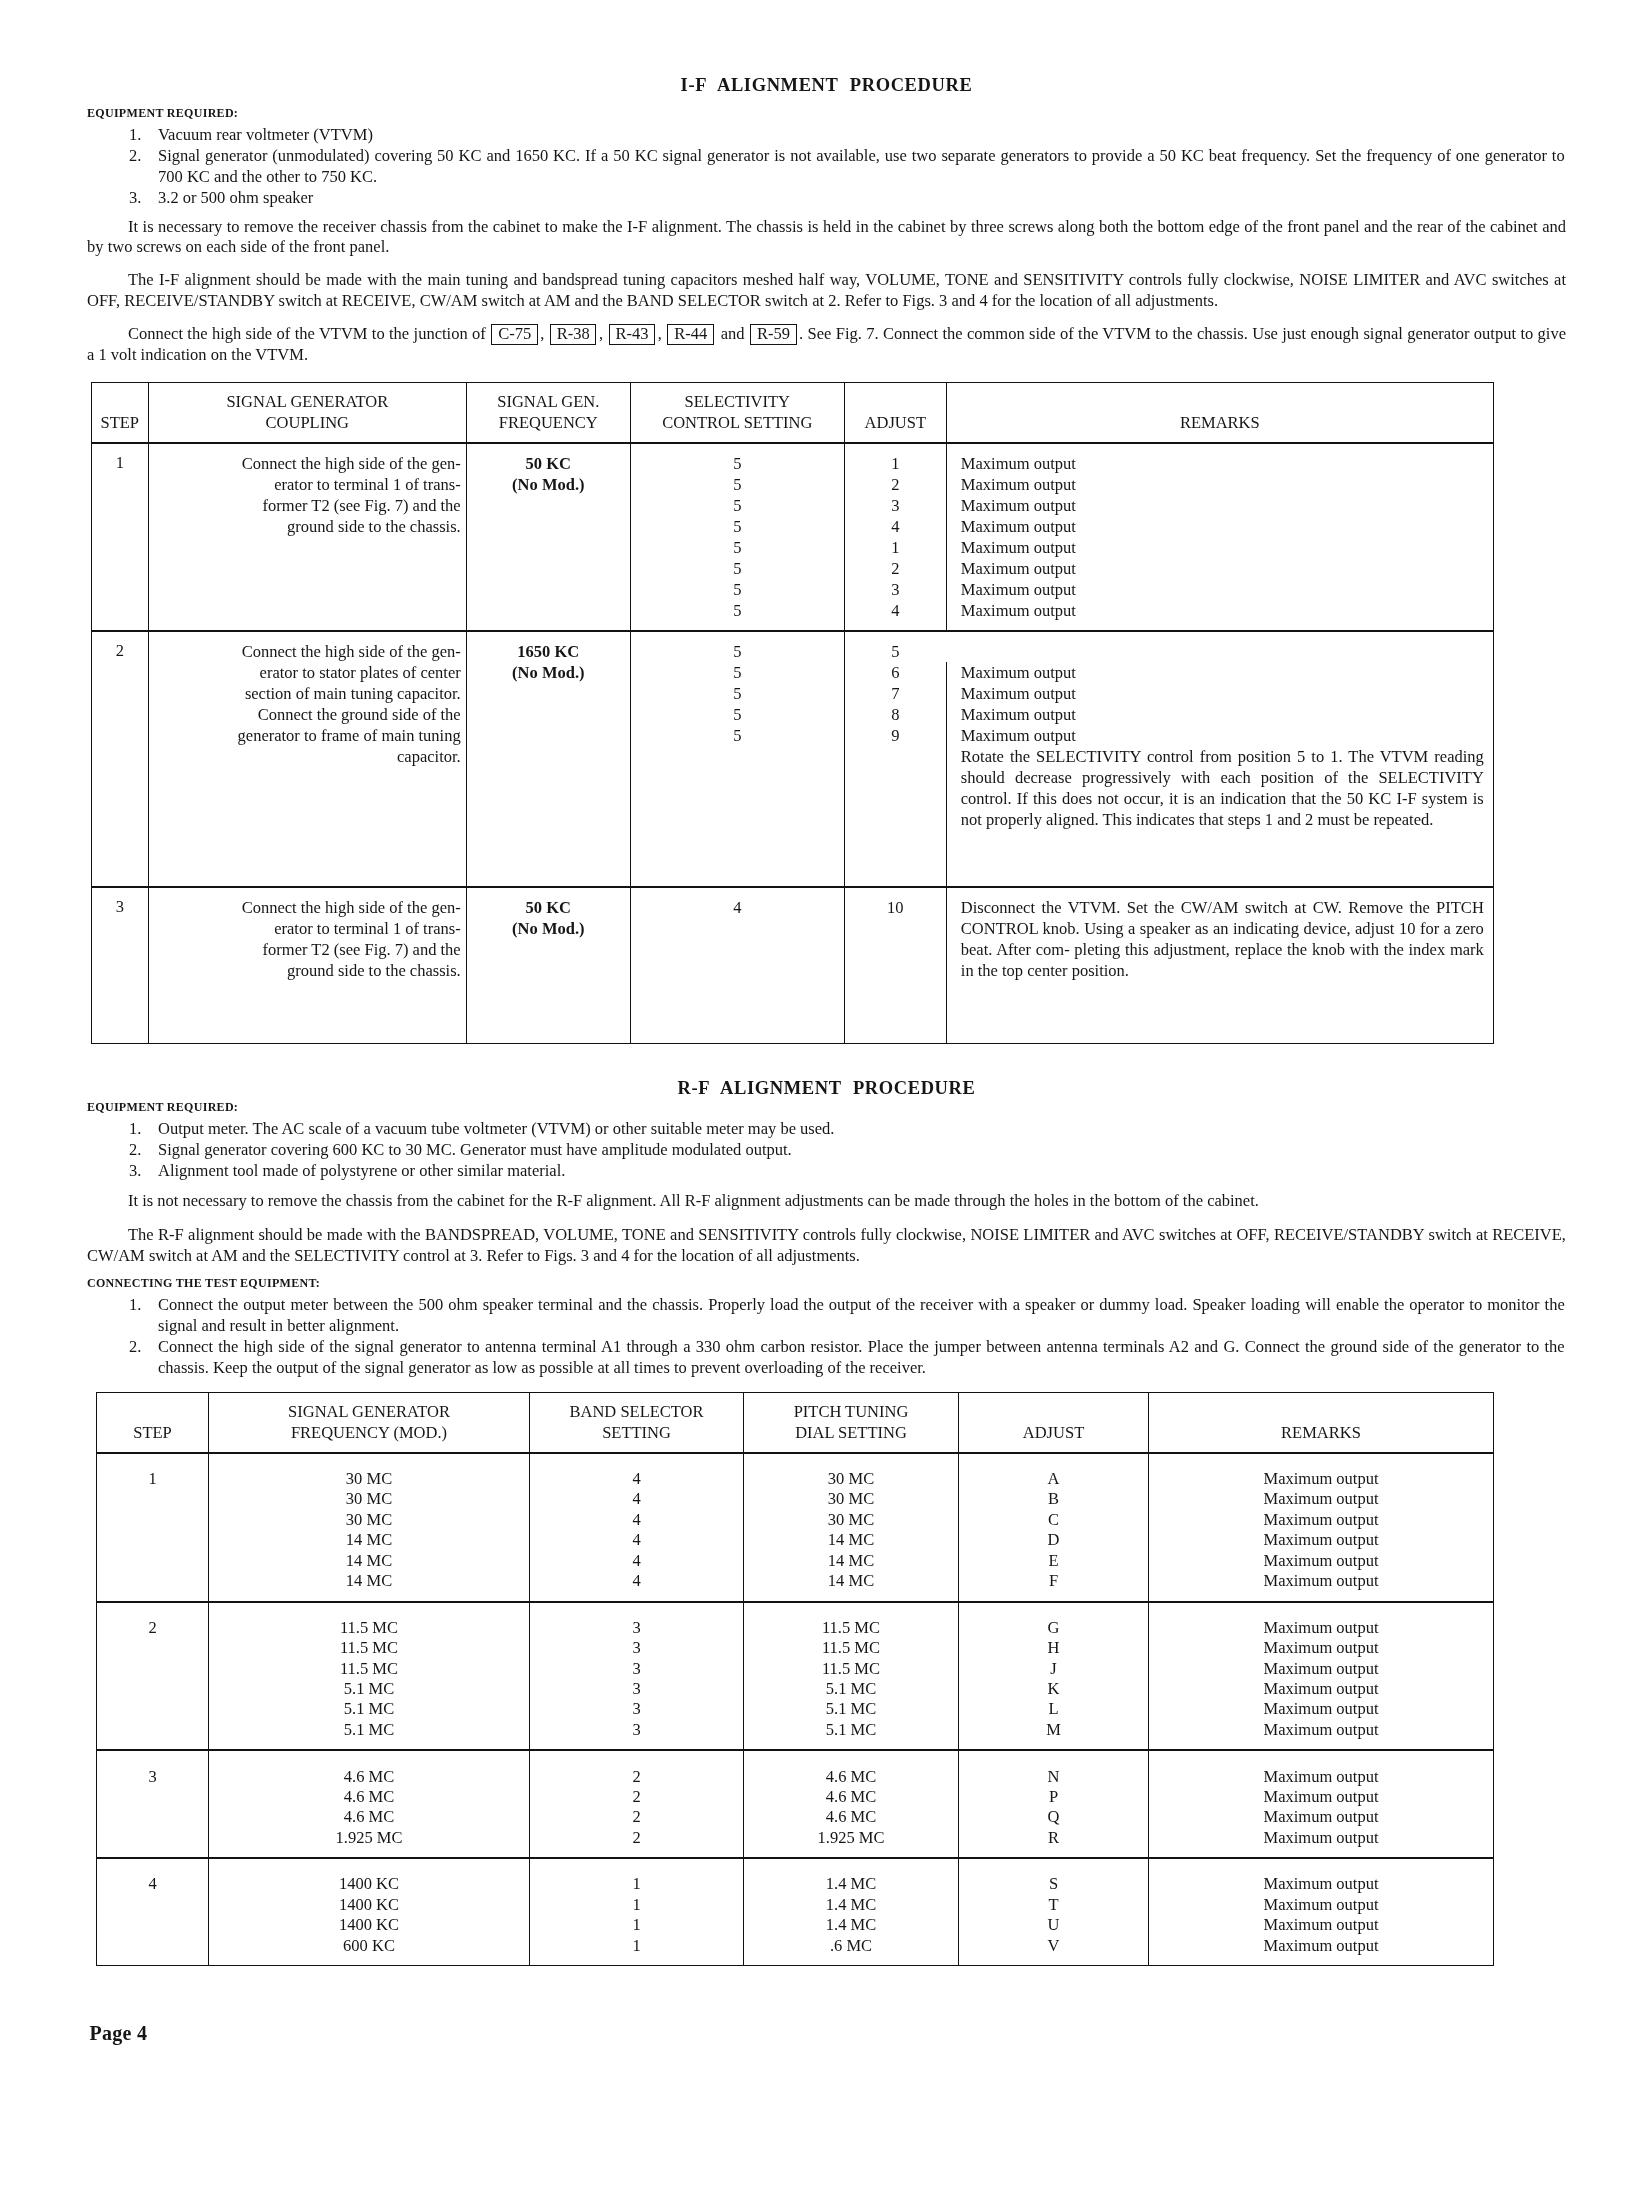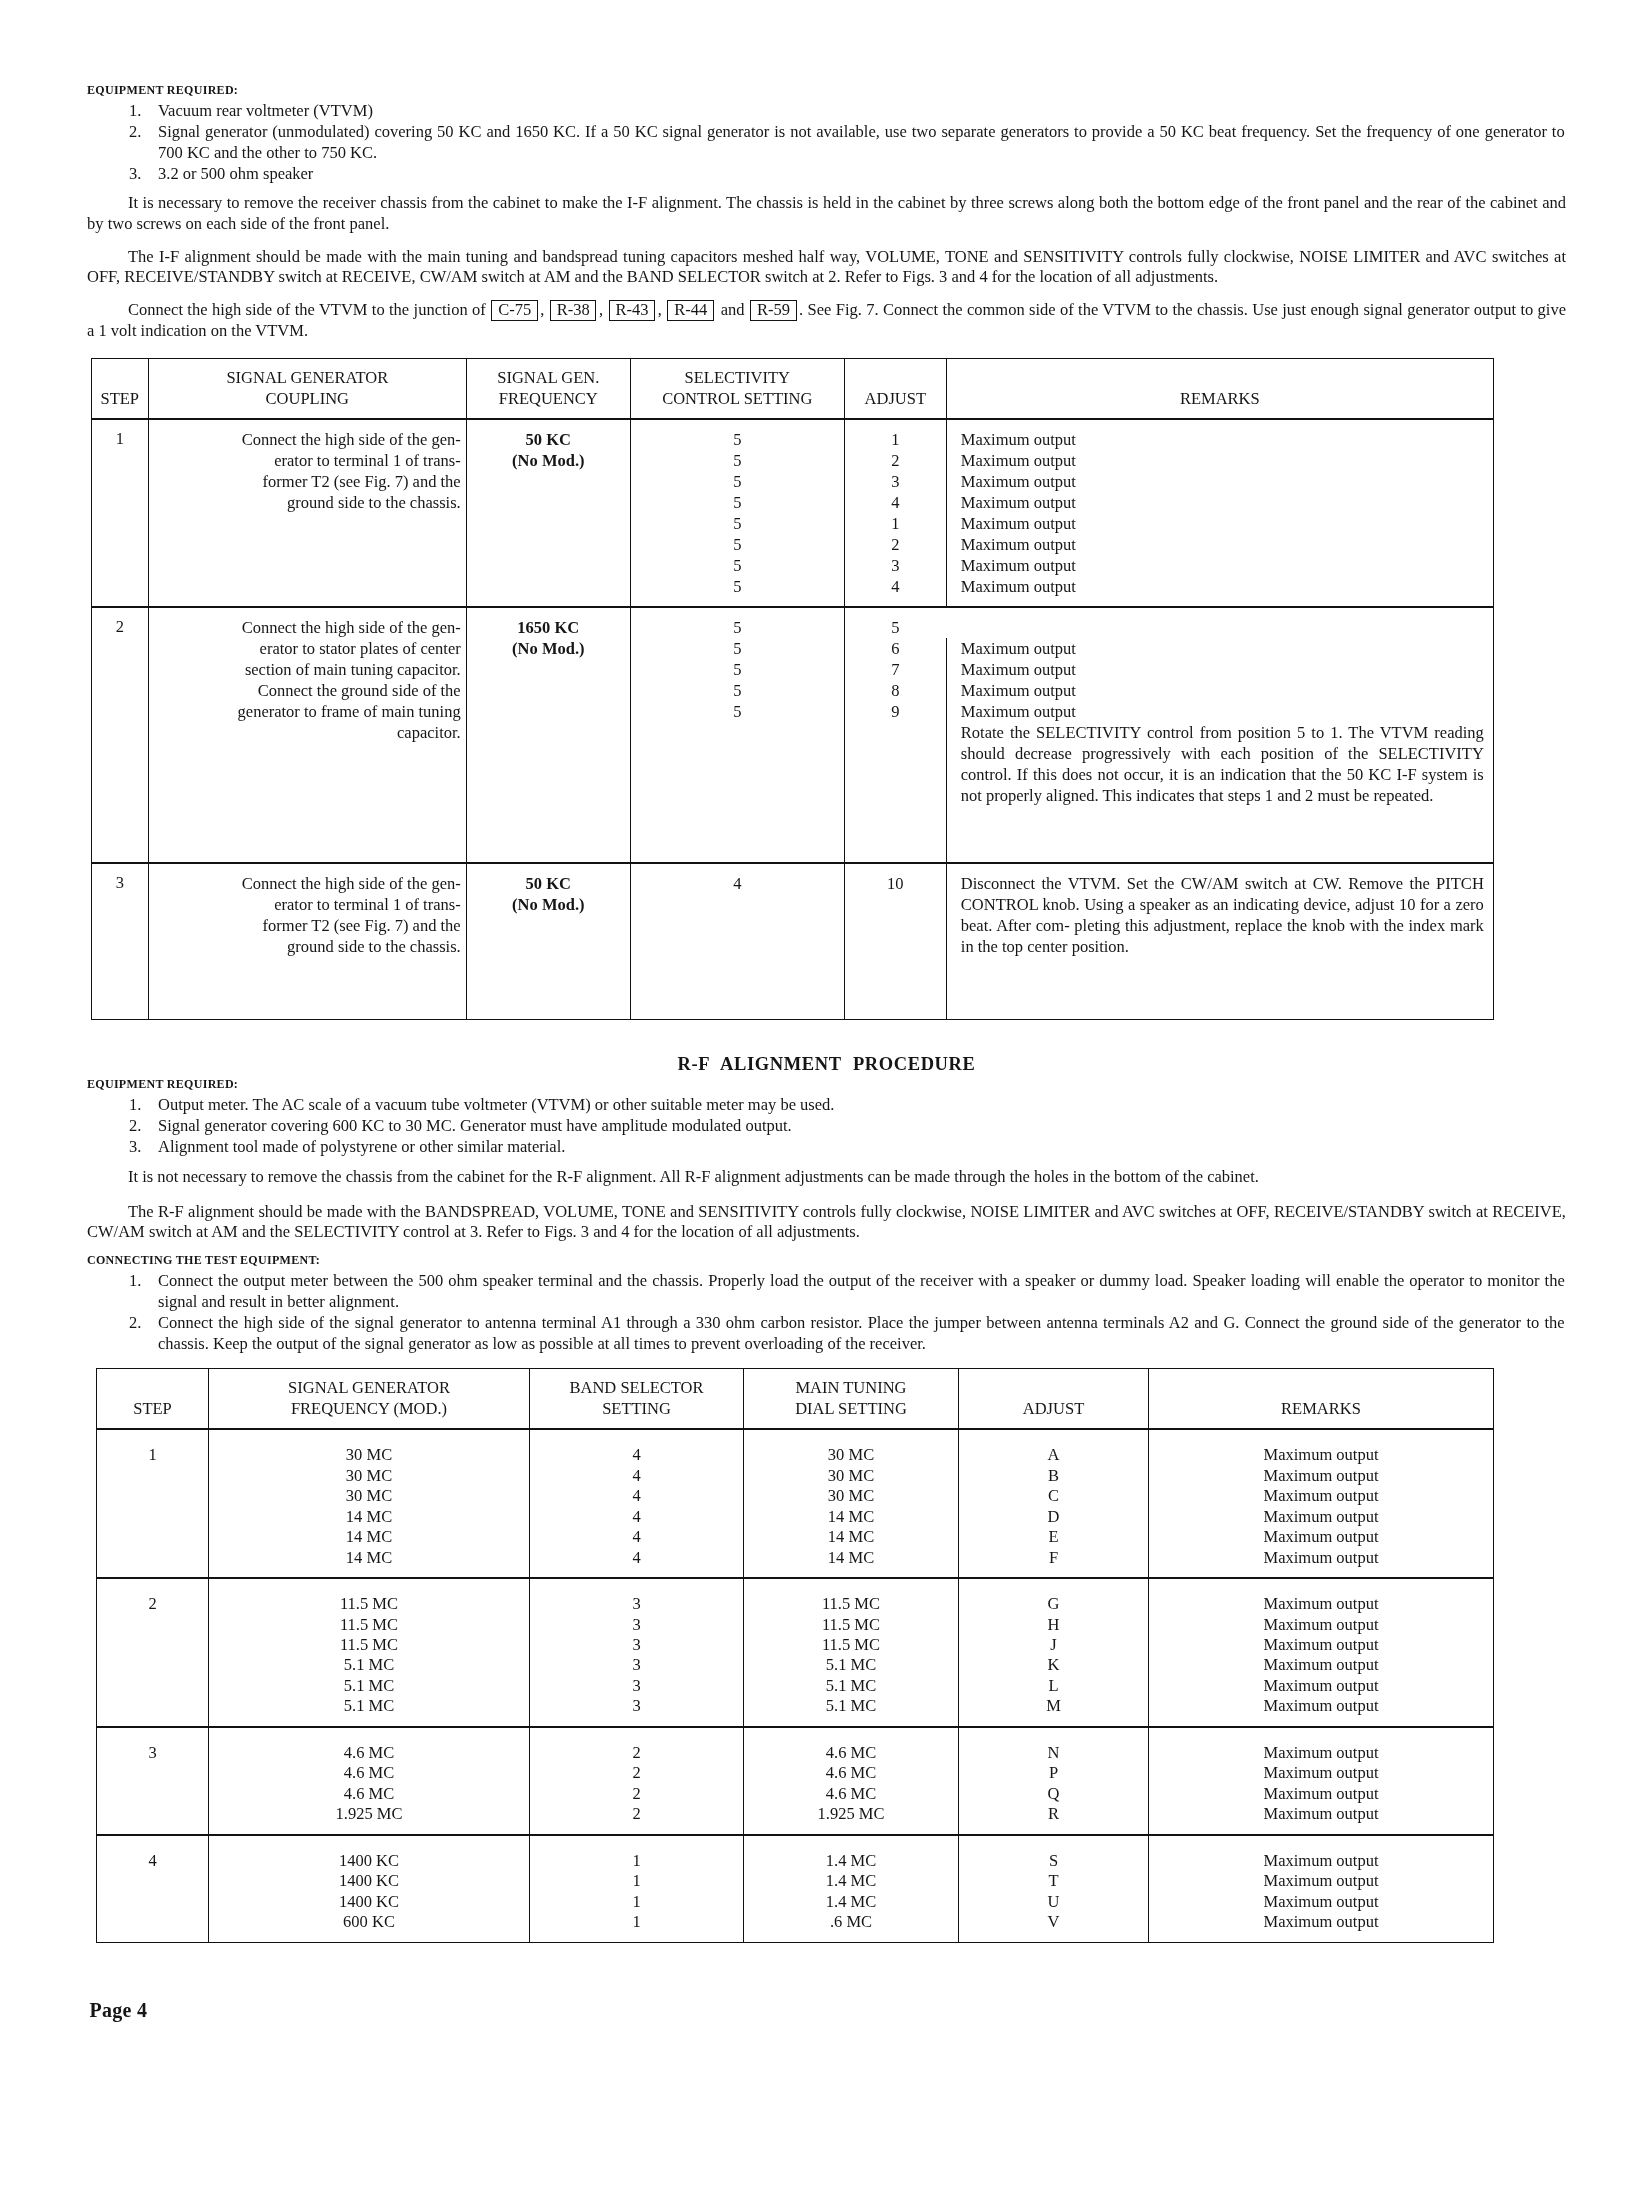--- a/index.html
+++ b/index.html
@@ -86,20 +86,21 @@
   .q2{min-height:140px;}
   .q3{min-height:100px;}
   .q4{min-height:90px;}
   .page-num{font-size:20px;font-weight:bold;margin:56px 0 0 2.5px;letter-spacing:0.3px;}
 </style>
 </head>
 <body>
 
 <div class="page">
 
+  <div class="doc-title">I-F ALIGNMENT PROCEDURE</div>
 
   <div class="sec-heading">EQUIPMENT REQUIRED:</div>
   <div class="eq-list">
     <div class="eq-item">
       <span class="eq-num">1.</span>
       <span class="eq-text">Vacuum rear voltmeter (VTVM)</span>
     </div>
     <div class="eq-item">
       <span class="eq-num">2.</span>
       <span class="eq-text">Signal generator (unmodulated) covering 50 KC and 1650 KC.  If a 50 KC signal generator is not available, use two separate generators to provide a 50 KC beat frequency.  Set the frequency of one generator to 700 KC and the other to 750 KC.</span>
@@ -284,21 +285,21 @@
     </div>
   </div>
 
   <div class="tbl tbl2">
     <div class="thead">
       <div class="hc w2-step">STEP</div>
       <div class="hc w2-freq bl">SIGNAL GENERATOR
 FREQUENCY (MOD.)</div>
       <div class="hc w2-band bl">BAND SELECTOR
 SETTING</div>
-      <div class="hc w2-dial bl">MAIN TUNING
+      <div class="hc w2-dial bl">PITCH TUNING
 DIAL SETTING</div>
       <div class="hc w2-adj bl">ADJUST</div>
       <div class="hc w2-rem bl">REMARKS</div>
     </div>
 
     <div class="trow2 q1">
       <div class="s2">1</div>
       <div class="grp2">
         <div class="l2">
             <div class="f2">30 MC</div>

